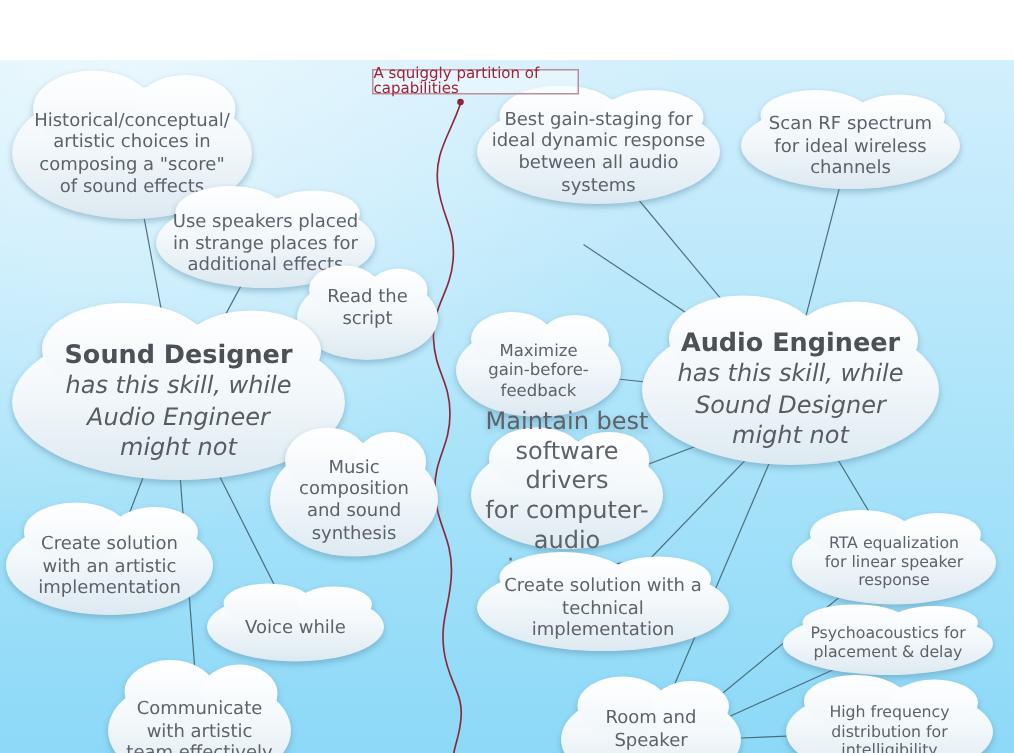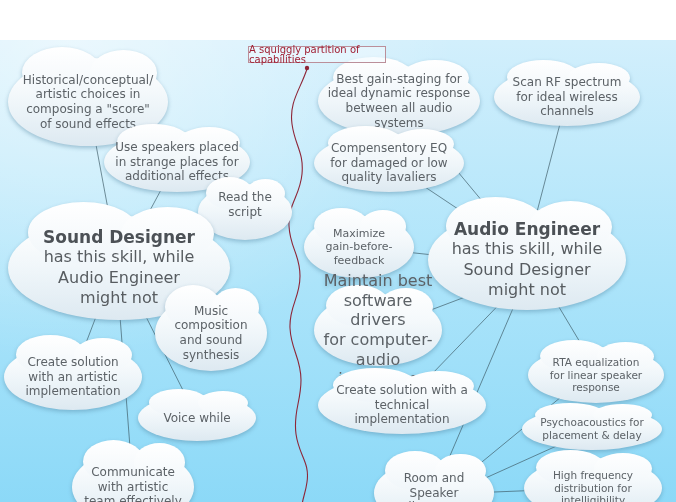--- a/index.html
+++ b/index.html
@@ -24,21 +24,21 @@
     border-radius:50%;
     filter:drop-shadow(0 2px 2px rgba(80,130,160,.45));
   }
   .cloud::before{content:"";position:absolute;top:-13%;left:9%;width:50%;height:58%;
     border-radius:50%;background:linear-gradient(180deg,#ffffff,#f0f6fa);}
   .cloud::after{content:"";position:absolute;top:-9%;right:7%;width:42%;height:52%;
     border-radius:50%;background:linear-gradient(180deg,#ffffff,#f3f8fb);}
   .cloud-text{position:relative;z-index:1;white-space:pre-line;font-size:12px;line-height:1.22;padding:0 6px;}
   .xs .cloud-text{font-size:10.5px;}
   .hub-title{position:relative;z-index:1;font-weight:bold;font-size:17px;color:#4c5156;}
-  .hub-sub{position:relative;z-index:1;white-space:pre-line;font-size:16px;line-height:1.28;color:#575c60;}
+  .hub-sub{position:relative;z-index:1;white-space:pre-line;font-size:16px;line-height:1.28;color:#575c60;font-style:italic;}
 
   .label-box{
     position:absolute;z-index:2;left:248px;top:6px;width:136px;height:15px;
     display:flex;align-items:center;justify-content:center;
     background:rgba(240,250,255,.55);border:1px solid #bb8f9a;
     color:var(--label-text,#a12135);font-size:10px;line-height:1;
   }
 
   .emoji{position:relative;z-index:1;display:inline-block;width:13px;height:13px;margin-top:1px;border-radius:50%;
     background:radial-gradient(circle at 35% 30%,#ffe265,#ffc93d 70%,#f0a92a);
@@ -117,21 +117,21 @@
     </span>
   </div>
 
   <div class="cloud" style="left:8px;top:176px;width:222px;height:104px">
     <span class="hub-title">Sound Designer</span>
     <span class="hub-sub">has this skill, while
 Audio Engineer
 might not</span>
   </div>
 
-  <div class="cloud" style="left:155px;top:255px;width:112px;height:76px">
+  <div class="cloud" style="left:180px;top:255px;width:112px;height:76px">
     <span class="cloud-text">Music
 composition
 and sound
 synthesis</span>
   </div>
 
   <div class="cloud" style="left:4px;top:304px;width:138px;height:66px">
     <span class="cloud-text">Create solution
 with an artistic
 implementation</span>
@@ -153,25 +153,20 @@
 between all audio
 systems</span>
   </div>
 
   <div class="cloud" style="left:494px;top:28px;width:146px;height:58px">
     <span class="cloud-text">Scan RF spectrum
 for ideal wireless
 channels</span>
   </div>
 
-  <div class="cloud" style="left:314px;top:94px;width:150px;height:58px">
-    <span class="cloud-text">Compensentory EQ
-for damaged or low
-quality lavaliers</span>
-  </div>
 
   <div class="cloud" style="left:304px;top:176px;width:110px;height:62px">
     <span class="cloud-text" style="font-size:11px">Maximize
 gain-before-
 feedback</span>
   </div>
 
   <div class="cloud" style="left:428px;top:170px;width:198px;height:100px">
     <span class="hub-title">Audio Engineer</span>
     <span class="hub-sub">has this skill, while

